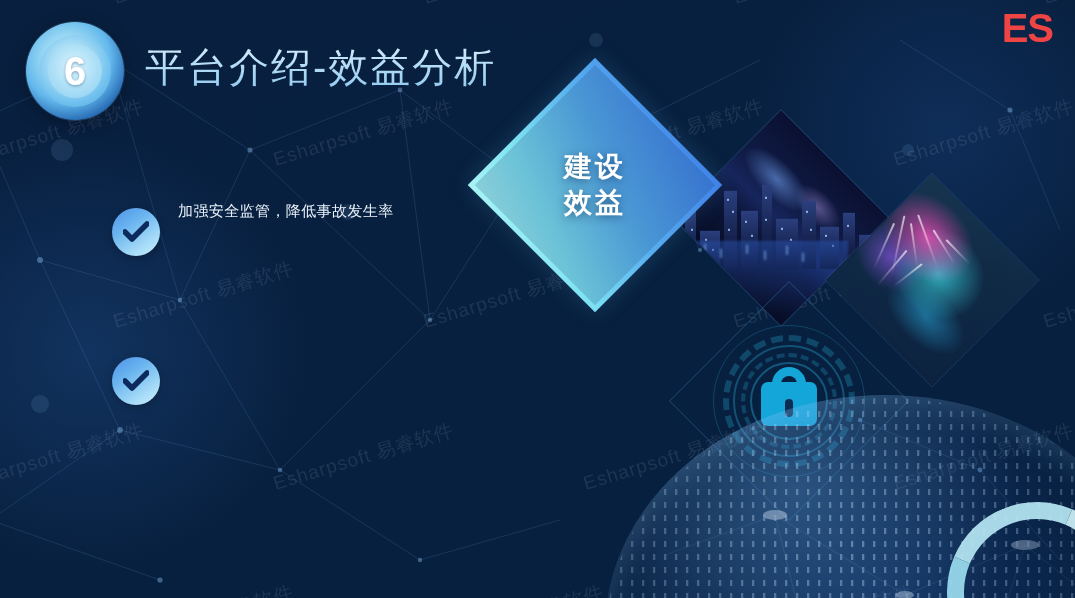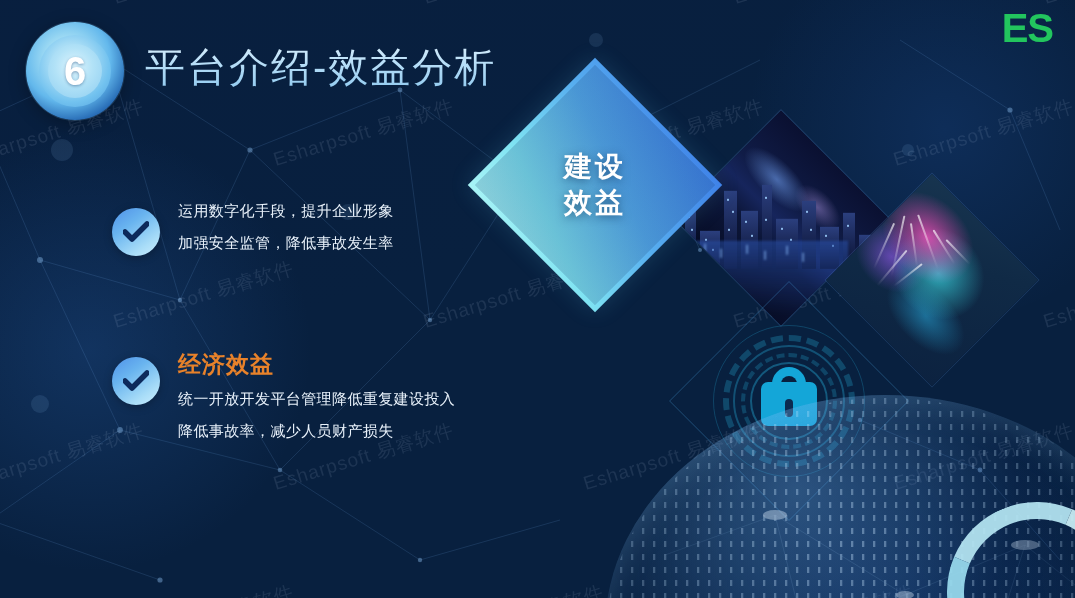--- a/index.html
+++ b/index.html
@@ -87,21 +87,21 @@
     letter-spacing:2px;
     background:linear-gradient(180deg,#dff1fd 0%,#b5ddf7 45%,#8ac6ee 100%);
     -webkit-background-clip:text; background-clip:text;
     -webkit-text-fill-color:transparent; color:#b8dcf5;
     white-space:nowrap;
   }
 
   .logo-es{
     position:absolute; right:22px; top:8px;
     font-size:40px; font-weight:bold; letter-spacing:-1px;
-    color:#22c55e;
+    color:#ef4444;
     line-height:1;
   }
 
   
   .bullets{ position:absolute; left:0; top:0; z-index:20; }
   .bullet-block{ position:absolute; }
   .bullet-block.b1{ left:112px; top:203px; }
   .bullet-block.b2{ left:112px; top:352px; }
 
   .check-icon{
@@ -444,35 +444,29 @@
 
   <div class="bullets">
 
     <div class="bullet-block b1">
       <div class="check-icon">
         <svg width="26" height="22" viewBox="0 0 26 22">
           <path d="M2 11 L9 18 L24 3" stroke="#0d2a5c" stroke-width="5.5" fill="none" stroke-linecap="round" stroke-linejoin="round"></path>
         </svg>
       </div>
       <div class="bullet-text">
-        <div class="bullet-line">运用数字化手段，提升企业形象</div>
         <div class="bullet-line">加强安全监管，降低事故发生率</div>
       </div>
     </div>
 
     <div class="bullet-block b2">
       <div class="check-icon">
         <svg width="26" height="22" viewBox="0 0 26 22">
           <path d="M2 11 L9 18 L24 3" stroke="#0d2a5c" stroke-width="5.5" fill="none" stroke-linecap="round" stroke-linejoin="round"></path>
         </svg>
-      </div>
-      <div class="bullet-text">
-        <div class="bullet-head">经济效益</div>
-        <div class="bullet-line">统一开放开发平台管理降低重复建设投入</div>
-        <div class="bullet-line">降低事故率，减少人员财产损失</div>
       </div>
     </div>
   </div>
 
   <div class="watermarks">
       <div class="wm" style="left: 110px; top: -42px;">Esharpsoft 易睿软件</div>
       <div class="wm" style="left: 420px; top: -42px;">Esharpsoft 易睿软件</div>
       <div class="wm" style="left: 730px; top: -42px;">Esharpsoft 易睿软件</div>
       <div class="wm" style="left: 1040px; top: -42px;">Esharpsoft 易睿软件</div>
       <div class="wm" style="left: -40px; top: 120px;">Esharpsoft 易睿软件</div>

